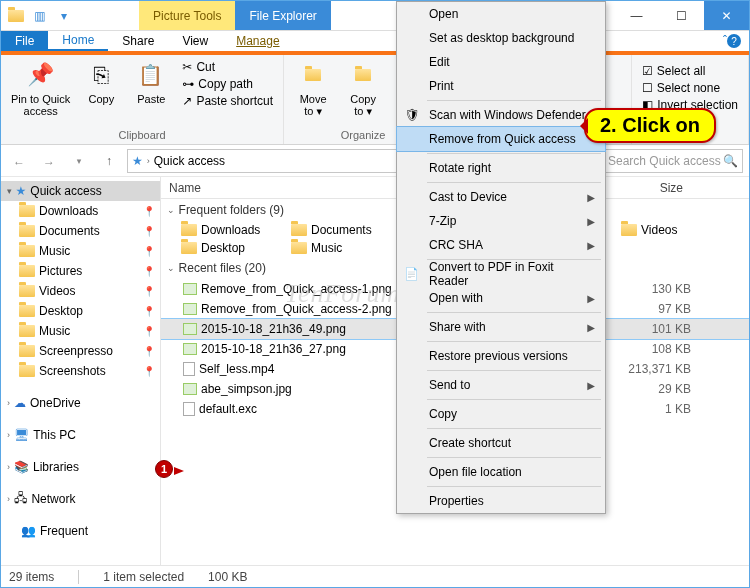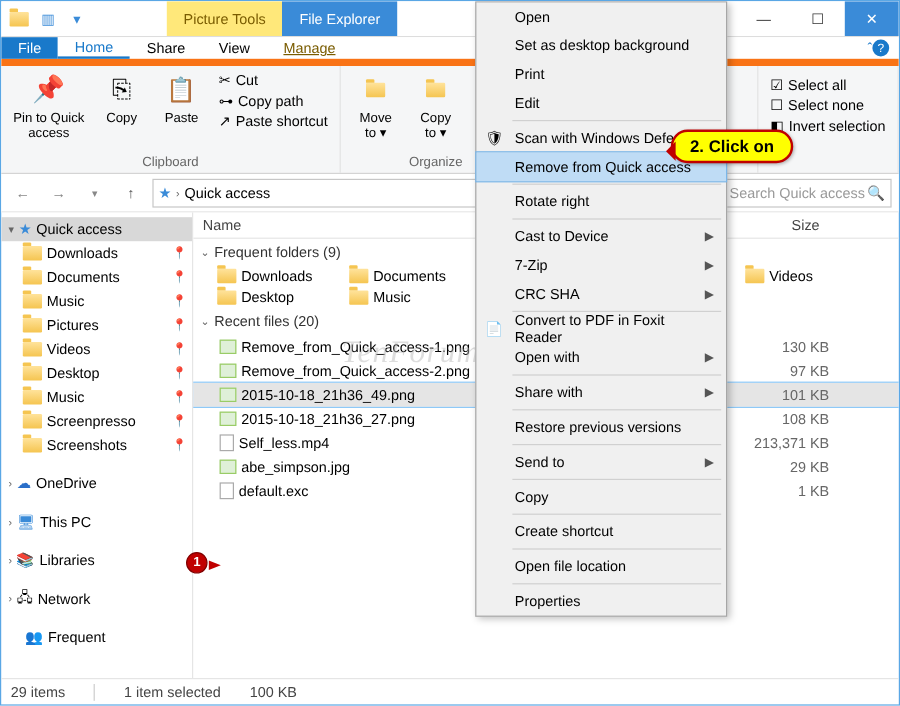--- a/index.html
+++ b/index.html
@@ -10,21 +10,21 @@
 .qat { display: flex; align-items: center; padding: 0 4px; gap: 2px; }
 .qat-btn { width: 22px; height: 22px; display: flex; align-items: center; justify-content: center; }
 .title-tabs { display: flex; margin-left: 60px; }
 .pic-tools { background: #ffe87a; color: #7a5c00; padding: 4px 14px; display: flex; align-items: center; font-weight: 500; }
 .file-explorer-tab { background: #3a8bd8; color: #fff; padding: 4px 14px; display: flex; align-items: center; }
 .win-btns { margin-left: auto; display: flex; }
 .win-btn { width: 45px; display: flex; align-items: center; justify-content: center; color: #333; }
 .win-btn.close { background: #3a8bd8; color: #fff; }
 
 
-.ribbon-tabs { height: 24px; background: #fff; display: flex; align-items: stretch; border-bottom: 6px solid #f97316; }
+.ribbon-tabs { height: 24px; background: #fff; display: flex; align-items: stretch; border-bottom: 4px solid #f97316; }
 .ribbon-tab { padding: 0 14px; display: flex; align-items: center; cursor: pointer; }
 .ribbon-tab.file { background: #1979ca; color: #fff; }
 .ribbon-tab.active { border-bottom: 2px solid #1979ca; color: #1979ca; }
 .ribbon-tab.manage { color: #7a5c00; text-decoration: underline; }
 .ribbon-collapse { margin-left: auto; padding: 0 8px; display: flex; align-items: center; color: #1979ca; }
 
 
 .ribbon { height: 90px; background: #f5f6f7; border-bottom: 1px solid #d4d4d4; display: flex; }
 .group { border-right: 1px solid #e3e3e3; padding: 2px 6px; display: flex; flex-direction: column; }
 .group-body { flex: 1; display: flex; align-items: flex-start; gap: 4px; }
@@ -72,21 +72,21 @@
 
 
 .ctx { position: absolute; left: 395px; top: 0px; width: 210px; background: #f0f0f0; border: 1px solid #a6a6a6; box-shadow: 2px 2px 6px rgba(0,0,0,.25); }
 .ctx-item { display: flex; align-items: center; padding: 4px 10px 4px 32px; position: relative; height: 24px; }
 .ctx-item.hl { background: #bfdcf5; outline: 1px solid #7ab6e8; }
 .ctx-sep { height: 1px; background: #d0d0d0; margin: 2px 4px 2px 30px; }
 .ctx-arrow { margin-left: auto; color: #555; font-size: 10px; }
 .ctx-icon { position: absolute; left: 6px; width: 18px; height: 18px; display: flex; align-items: center; justify-content: center; }
 
 
-.callout { position: absolute; left: 558px; top: 107px; background: #ffff00; border: 2px solid #c00000; border-radius: 14px; padding: 4px 14px; font-weight: bold; font-size: 14px; box-shadow: 1px 1px 3px rgba(0,0,0,.3); }
+.callout { position: absolute; left: 583px; top: 107px; background: #ffff00; border: 2px solid #c00000; border-radius: 14px; padding: 4px 14px; font-weight: bold; font-size: 20px; box-shadow: 1px 1px 3px rgba(0,0,0,.3); }
 .callout::before { content: ""; position: absolute; left: -14px; top: 8px; border: 8px solid transparent; border-right-color: #c00000; }
 .marker { position: absolute; width: 18px; height: 18px; background: #c00000; color: #fff; border-radius: 50%; display: flex; align-items: center; justify-content: center; font-size: 11px; font-weight: bold; border: 1px solid #800000; }
 .marker.arrow::after { content: ""; position: absolute; left: 18px; top: 6px; border: 4px solid transparent; border-left: 10px solid #c00000; }
 
 
 .watermark { position: absolute; left: 50%; top: 50%; transform: translate(-50%,-50%); font-size: 26px; color: rgba(180,180,180,.45); font-weight: 500; letter-spacing: 1px; pointer-events: none; font-family: Georgia, serif; font-style: italic; }
 
 
 .ic-folder { width: 16px; height: 12px; background: linear-gradient(#ffe39b,#f5c551); border-radius: 1px; position: relative; }
 .ic-folder::before { content:""; position:absolute; top:-3px; left:0; width:7px; height:3px; background:#f5c551; border-radius:1px 1px 0 0; }
@@ -438,24 +438,24 @@
 <div class="watermark">TenForums.com</div>
 
 <div class="ctx" id="ctx">
     <div class="ctx-item">
       <span style="font-weight:normal">Open</span>
     </div>
     <div class="ctx-item">
       <span>Set as desktop background</span>
     </div>
     <div class="ctx-item">
+      <span>Edit</span>
+    </div>
+    <div class="ctx-item">
       <span>Print</span>
-    </div>
-    <div class="ctx-item">
-      <span>Edit</span>
     </div>
     <div class="ctx-sep"></div>
     <div class="ctx-item">
       <span class="ctx-icon">🛡</span>
       <span>Scan with Windows Defender</span>
     </div>
     <div class="ctx-item hl">
       <span>Remove from Quick access</span>
     </div>
     <div class="ctx-sep"></div>

